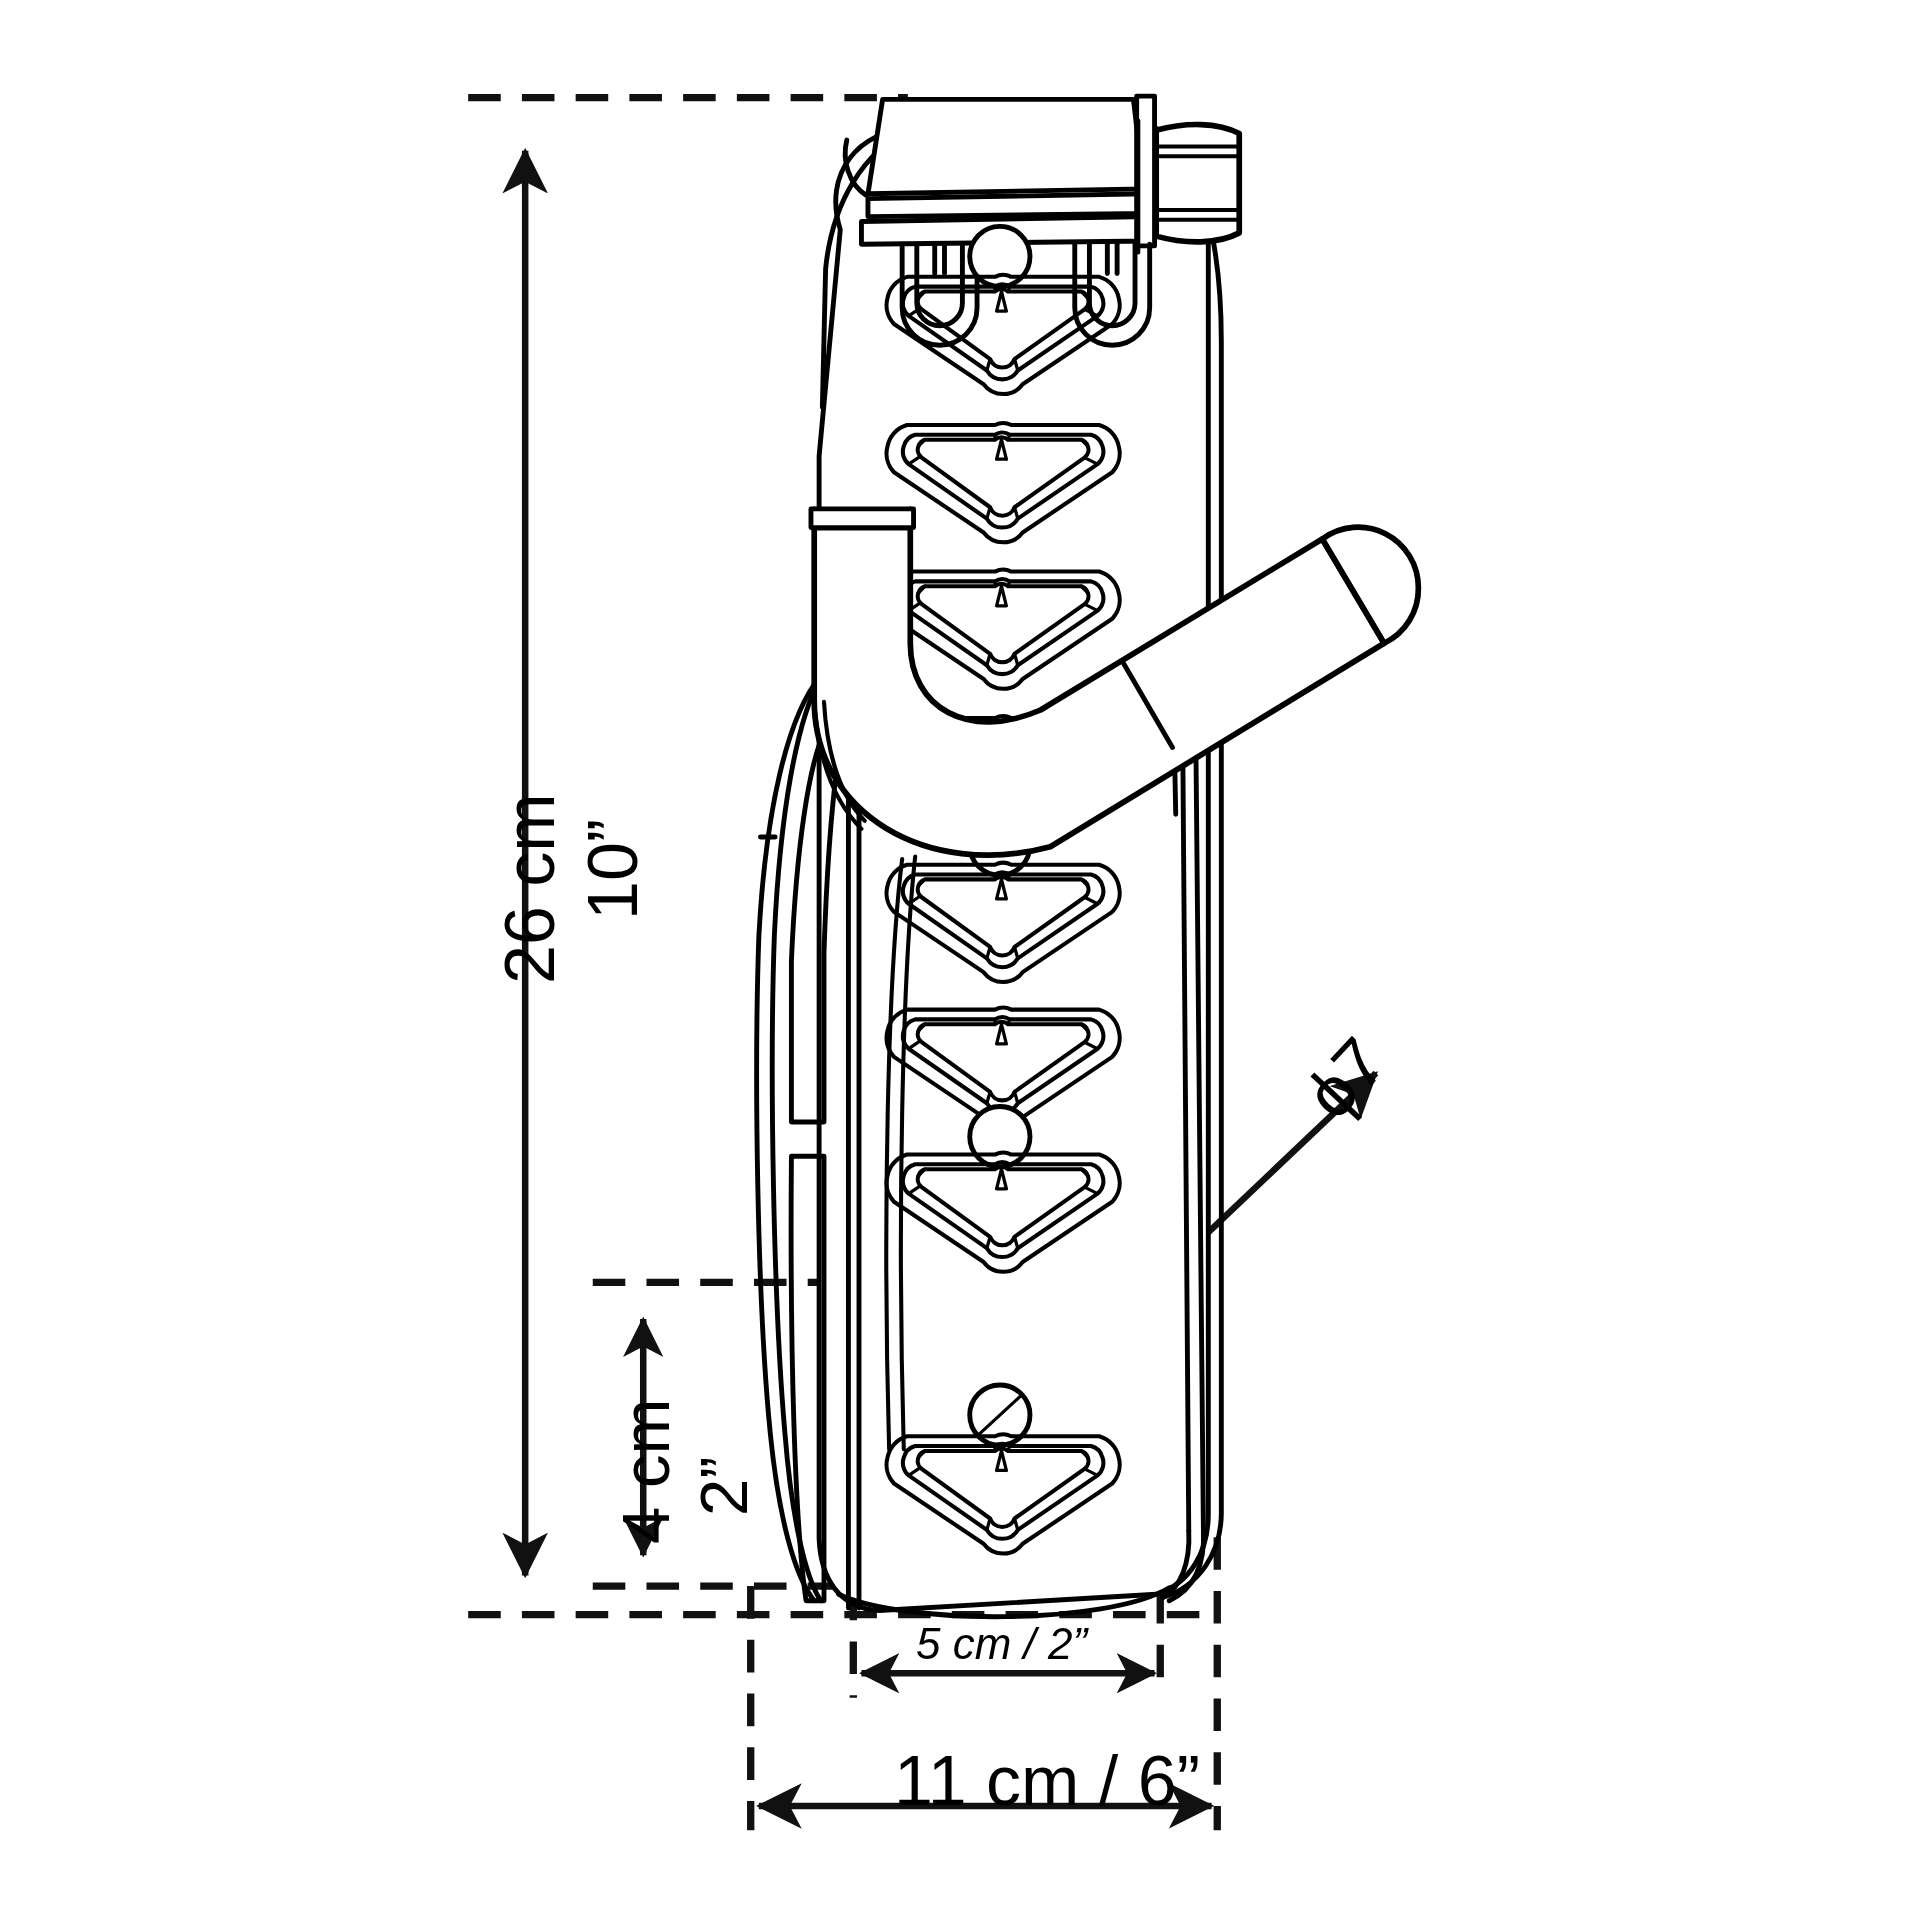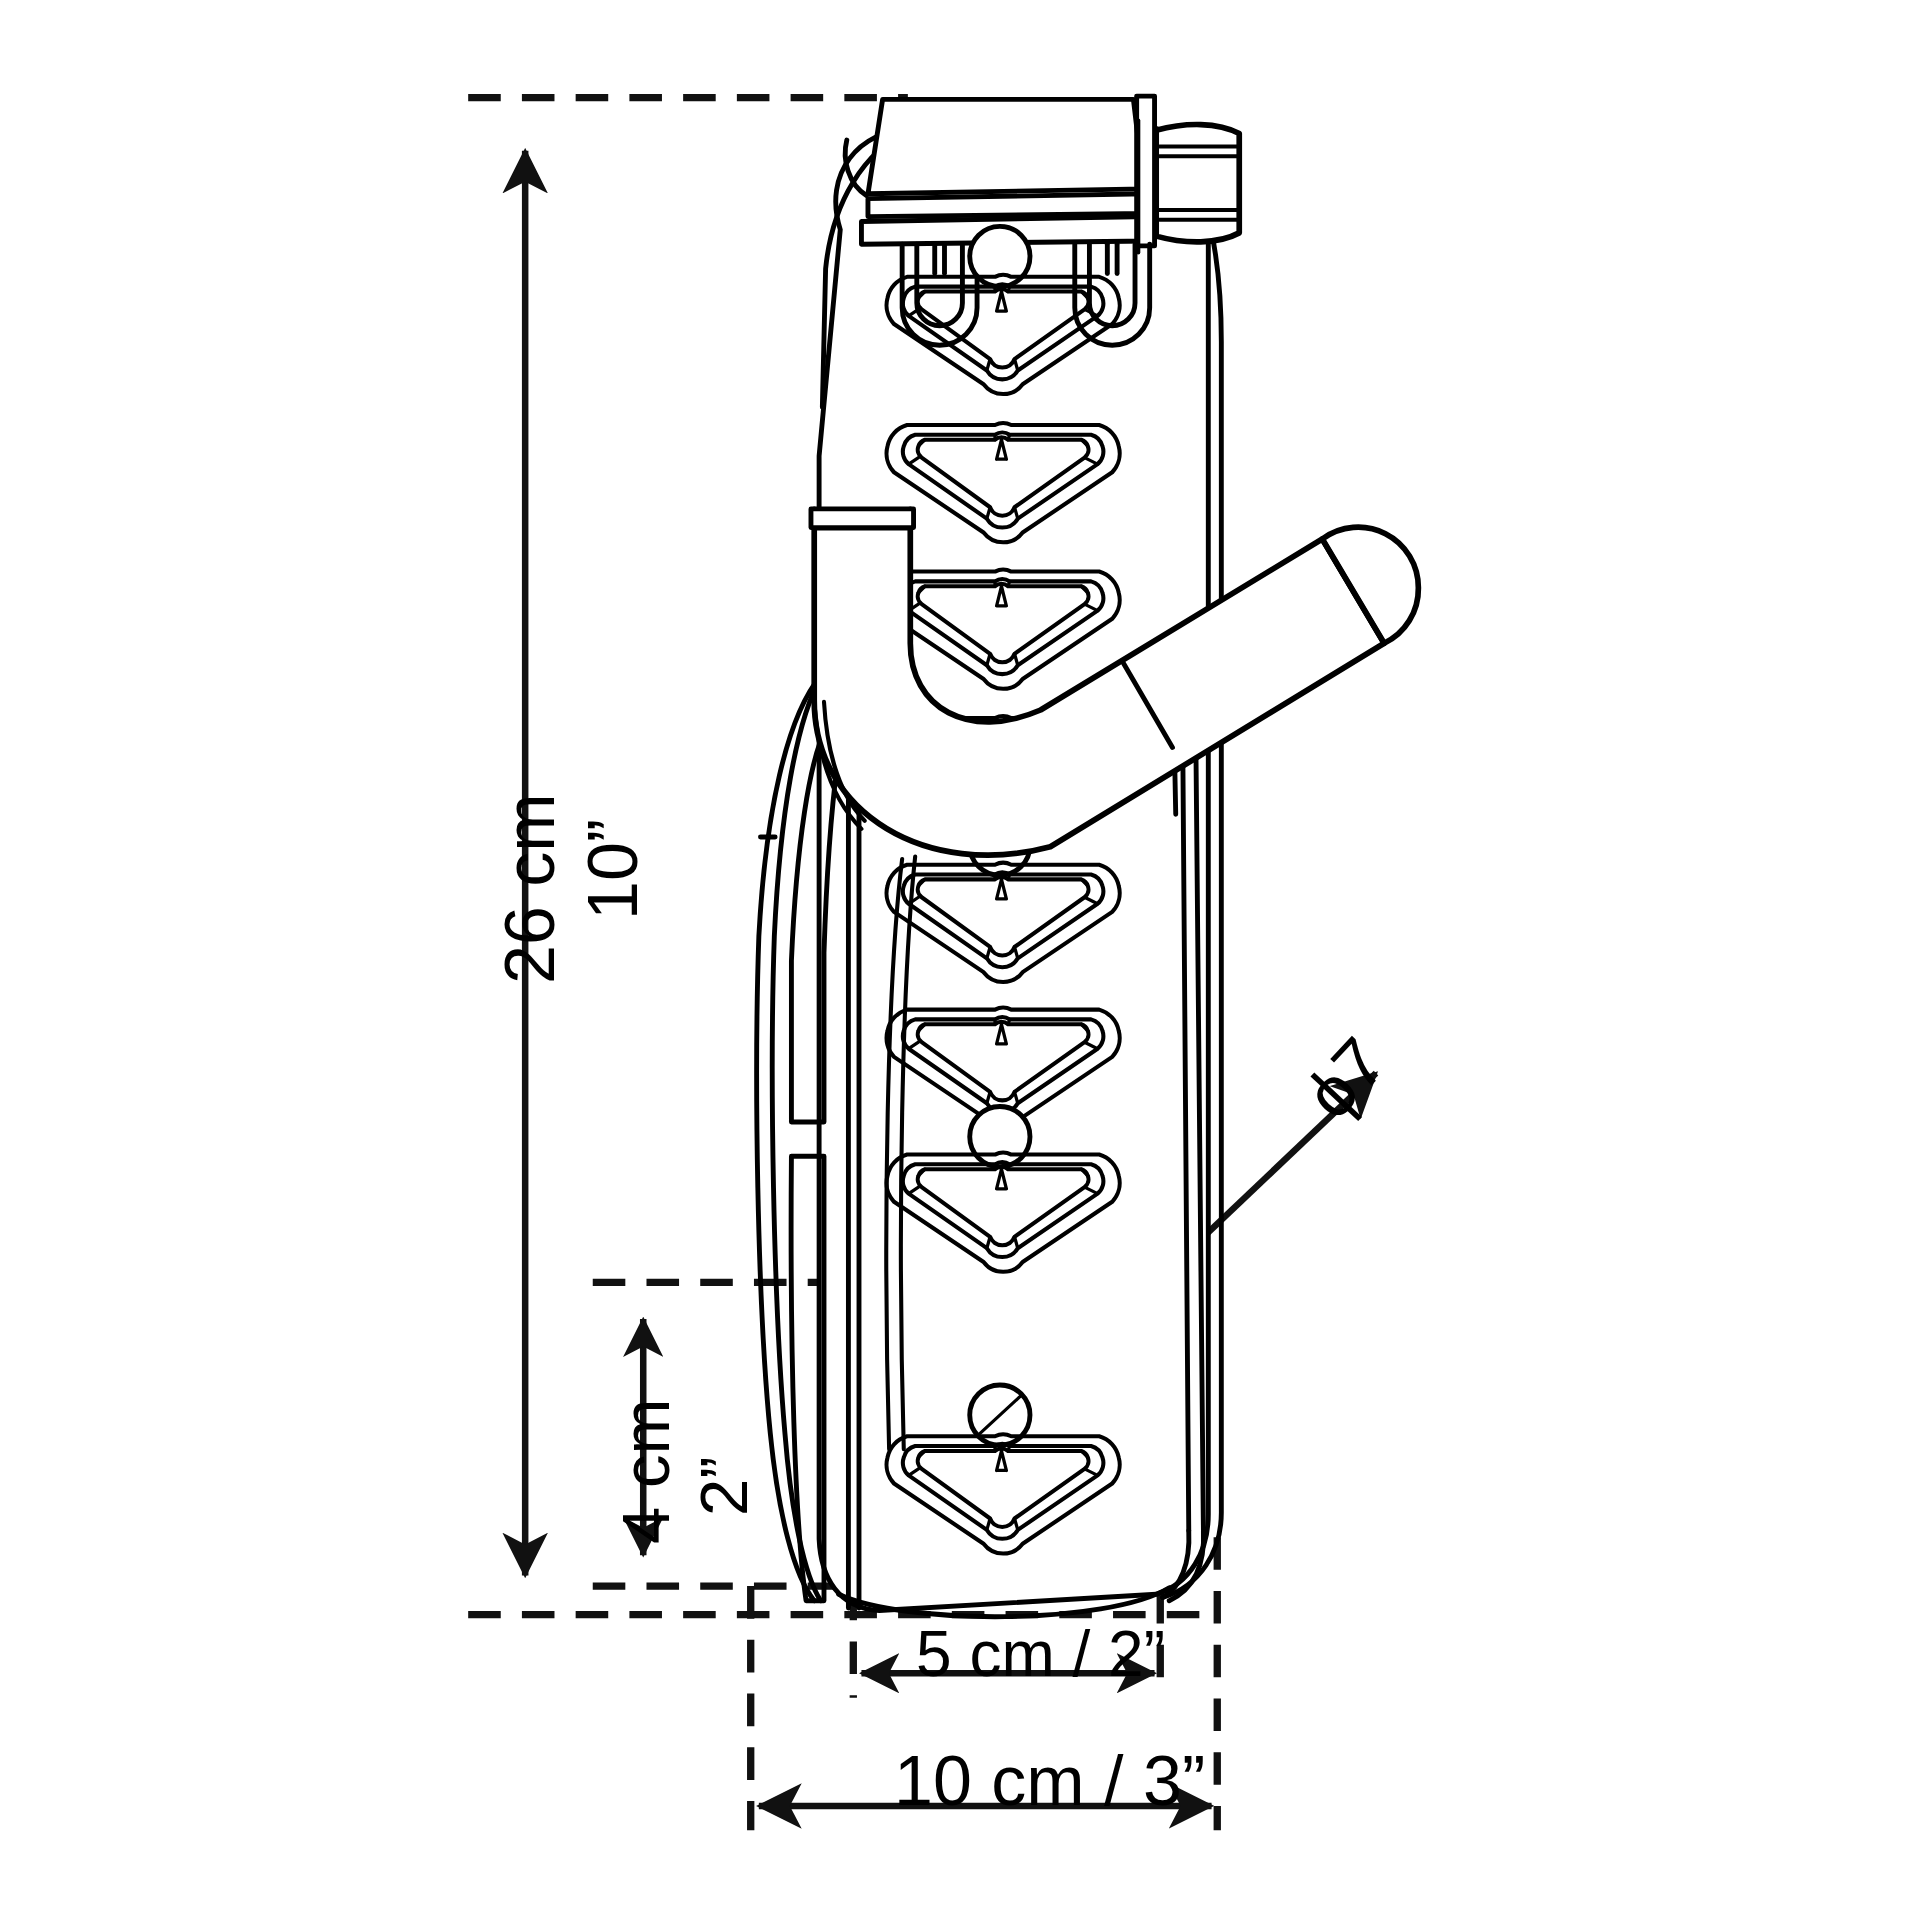--- a/index.html
+++ b/index.html
@@ -249,20 +249,20 @@
   </svg>
 
   <div class="dimlabel rot90" style="left:495px; top:984px; font-size:70px;">26 cm</div>
 
   <div class="dimlabel rot90" style="left:578px; top:920px; font-size:70px;">10”</div>
 
   <div class="dimlabel rot90" style="left:612px; top:1544px; font-size:67px;">4 cm</div>
 
   <div class="dimlabel rot90" style="left:690px; top:1516px; font-size:67px;">2”</div>
 
-  <div class="dimlabel" style="left:916px; top:1622px; font-size:64px;">5 cm / 2”</div>
-
-  <div class="dimlabel" style="left:894px; top:1746px; font-size:70px;">10 cm / 3”</div>
+  <div class="dimlabel" style="left:916px; top:1622px; font-size:44px;font-style:italic;">5 cm / 2”</div>
+
+  <div class="dimlabel" style="left:894px; top:1746px; font-size:70px;">11 cm / 6”</div>
 
   <div class="dimlabel rot45" style="left:1293px; top:1083px; font-size:70px;">ϕ7</div>
 
 </div>
 
 
 </body></html>

